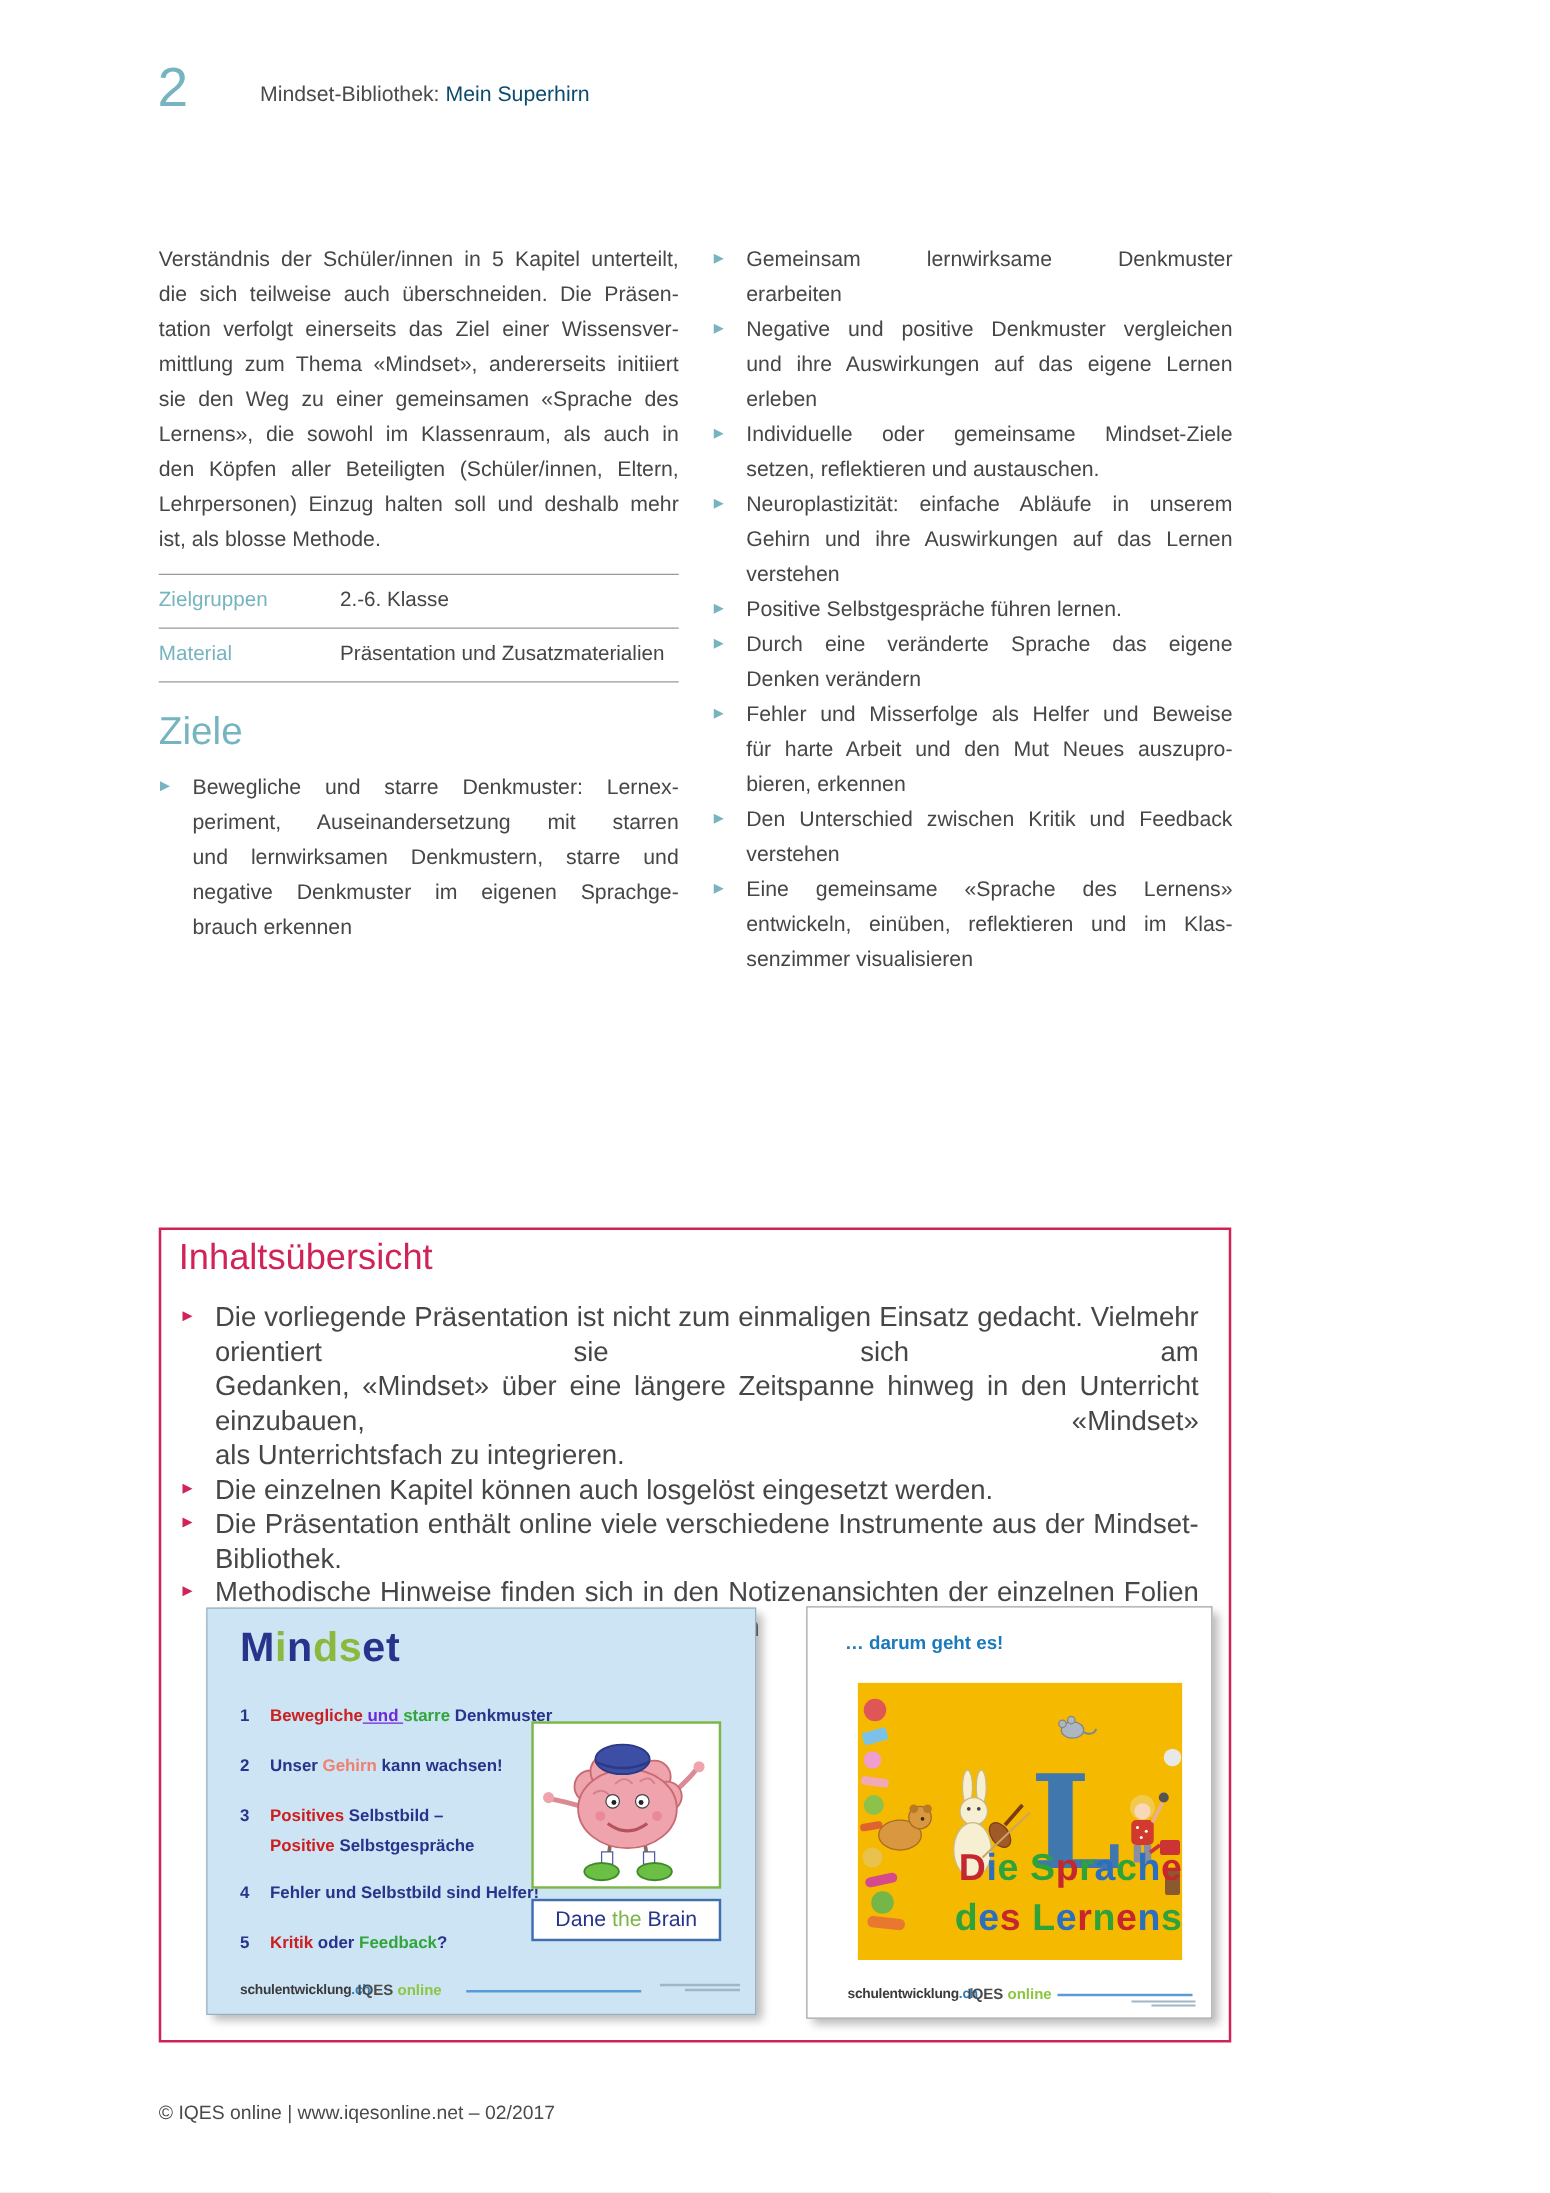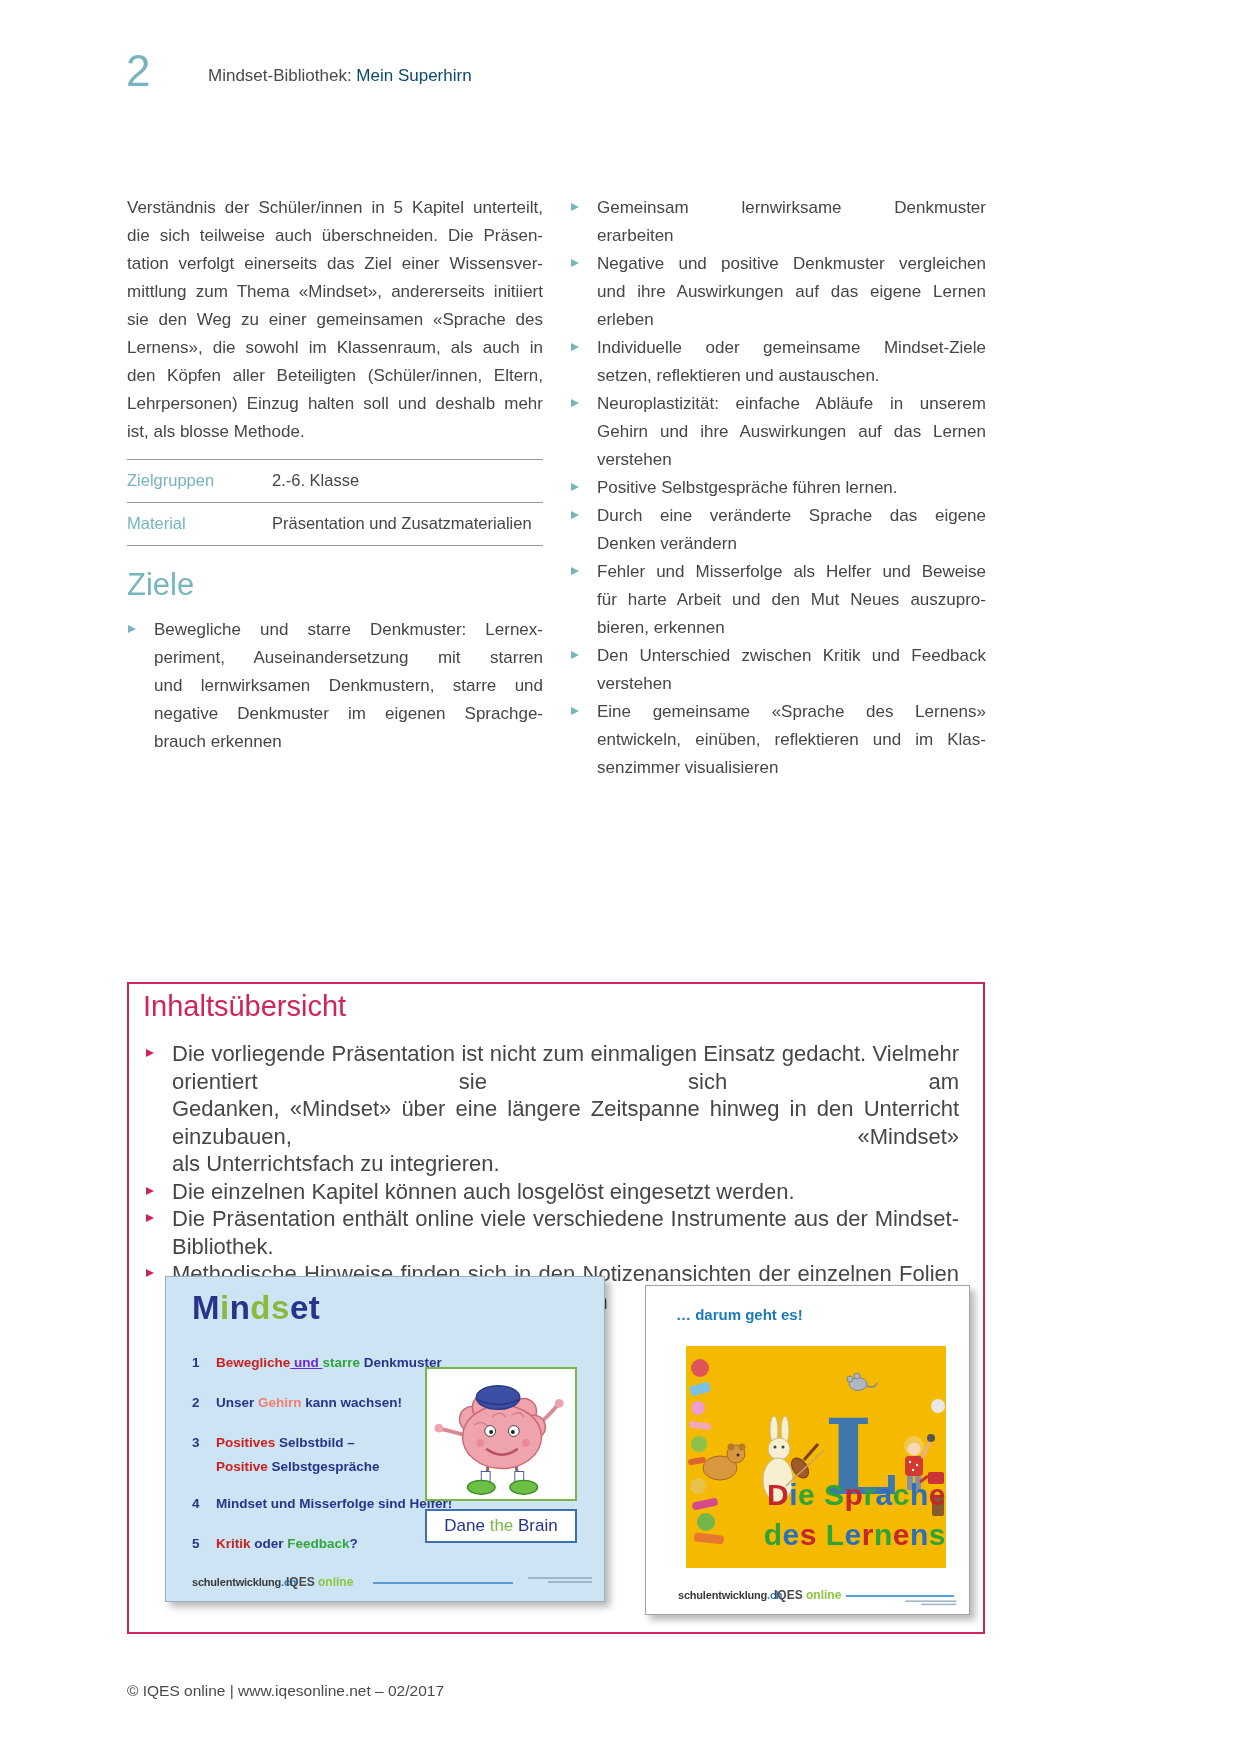--- a/index.html
+++ b/index.html
@@ -36,21 +36,21 @@
   .slide{position:absolute;box-sizing:border-box;box-shadow:5px 5px 7px rgba(0,0,0,0.28);}
   .slide-footer{position:absolute;left:0;right:0;bottom:8px;height:20px;font-size:11px;}
   .logo-schul{position:absolute;font-weight:bold;letter-spacing:-0.2px;}
   .logo-iqes{position:absolute;font-weight:bold;font-size:12px;}
   .footer-rule{position:absolute;top:9px;height:2px;background:#5b9bd5;}
   .fineprint{position:absolute;top:2px;width:66px;}
   .fineprint .bar{height:2px;background:#9fb6c6;margin:2px 0 0 auto;}
   .fineprint .b1{width:64px;}
   .fineprint .b2{width:44px;}
   
-  .slide1{left:36px;top:292px;width:440px;height:326px;background:#cde4f4;border:1px solid #9ab0bd;}
+  .slide1{left:36px;top:302px;width:440px;height:326px;background:#cde4f4;border:1px solid #9ab0bd;}
   .s1-title{position:absolute;left:26px;top:12px;font-size:33px;font-weight:bold;letter-spacing:0.5px;}
   .s1-row{position:absolute;left:26px;font-size:13.5px;font-weight:bold;white-space:nowrap;}
   .s1-num{display:inline-block;width:24px;color:#27348b;}
   .brain-frame{position:absolute;left:259px;top:90px;width:152px;height:134px;background:#fff;
                border:2px solid #7ab648;box-sizing:border-box;}
   .brain-frame svg{display:block;width:100%;height:100%;}
   .dane-box{position:absolute;left:259px;top:232px;width:152px;height:34px;background:#fff;
             border:2px solid #3f6fae;box-sizing:border-box;text-align:center;
             font-size:17px;line-height:30px;}
   .s1 .logo-schul{left:26px;top:3px;}
@@ -224,21 +224,21 @@
           </div>
         </li>
     </ul>
 
     <div class="slide slide1 s1">
       <div class="s1-title"><span style="color: rgb(39, 52, 139);">M</span><span style="color: rgb(139, 184, 61);">i</span><span style="color: rgb(39, 52, 139);">n</span><span style="color: rgb(139, 184, 61);">d</span><span style="color: rgb(139, 184, 61);">s</span><span style="color: rgb(39, 52, 139);">e</span><span style="color: rgb(39, 52, 139);">t</span></div>
       <div class="s1-row" style="top:78px"><span class="s1-num" data-bind="slide1.list.0.num">1</span><span><span style="color: rgb(204, 32, 32);">Bewegliche</span><span style="color: #6d28d9; text-decoration: underline;"> und </span><span style="color: rgb(51, 165, 60);">starre</span><span style="color: rgb(39, 52, 139);"> Denkmuster</span></span></div>
       <div class="s1-row" style="top:118px"><span class="s1-num" data-bind="slide1.list.1.num">2</span><span><span style="color: rgb(39, 52, 139);">Unser </span><span style="color: rgb(240, 128, 112);">Gehirn</span><span style="color: rgb(39, 52, 139);"> kann wachsen!</span></span></div>
       <div class="s1-row" style="top:158px"><span class="s1-num" data-bind="slide1.list.2.num">3</span><span><span style="color: rgb(204, 32, 32);">Positives</span><span style="color: rgb(39, 52, 139);"> Selbstbild –</span></span></div>
       <div class="s1-row" style="top:182px"><span class="s1-num" data-bind="slide1.list.3.num"></span><span><span style="color: rgb(204, 32, 32);">Positive</span><span style="color: rgb(39, 52, 139);"> Selbstgespräche</span></span></div>
-      <div class="s1-row" style="top:219px"><span class="s1-num" data-bind="slide1.list.4.num">4</span><span><span style="color: rgb(39, 52, 139);">Mindset und Misserfolge sind Helfer!</span></span></div>
+      <div class="s1-row" style="top:219px"><span class="s1-num" data-bind="slide1.list.4.num">4</span><span><span style="color: rgb(39, 52, 139);">Fehler und Selbstbild sind Helfer!</span></span></div>
       <div class="s1-row" style="top:259px"><span class="s1-num" data-bind="slide1.list.5.num">5</span><span><span style="color: rgb(204, 32, 32);">Kritik</span><span style="color: rgb(39, 52, 139);"> oder </span><span style="color: rgb(51, 165, 60);">Feedback</span><span style="color: rgb(39, 52, 139);">?</span></span></div>
 
       <div class="brain-frame">
         <svg viewBox="0 0 150 130">
           <path d="M62 96 L60 112 M90 96 L93 112" stroke="#8a6a50" stroke-width="3" fill="none"></path>
           <rect x="55" y="103" width="9" height="10" fill="#fff" stroke="#4a5aa8"></rect>
           <rect x="89" y="103" width="9" height="10" fill="#fff" stroke="#4a5aa8"></rect>
           <ellipse cx="55" cy="119" rx="14" ry="7" fill="#6cbf45" stroke="#3e8a28" stroke-width="1.5"></ellipse>
           <ellipse cx="98" cy="119" rx="14" ry="7" fill="#6cbf45" stroke="#3e8a28" stroke-width="1.5"></ellipse>
           <path d="M38 66 Q24 62 14 60" stroke="#d98a95" stroke-width="4" fill="none"></path>

